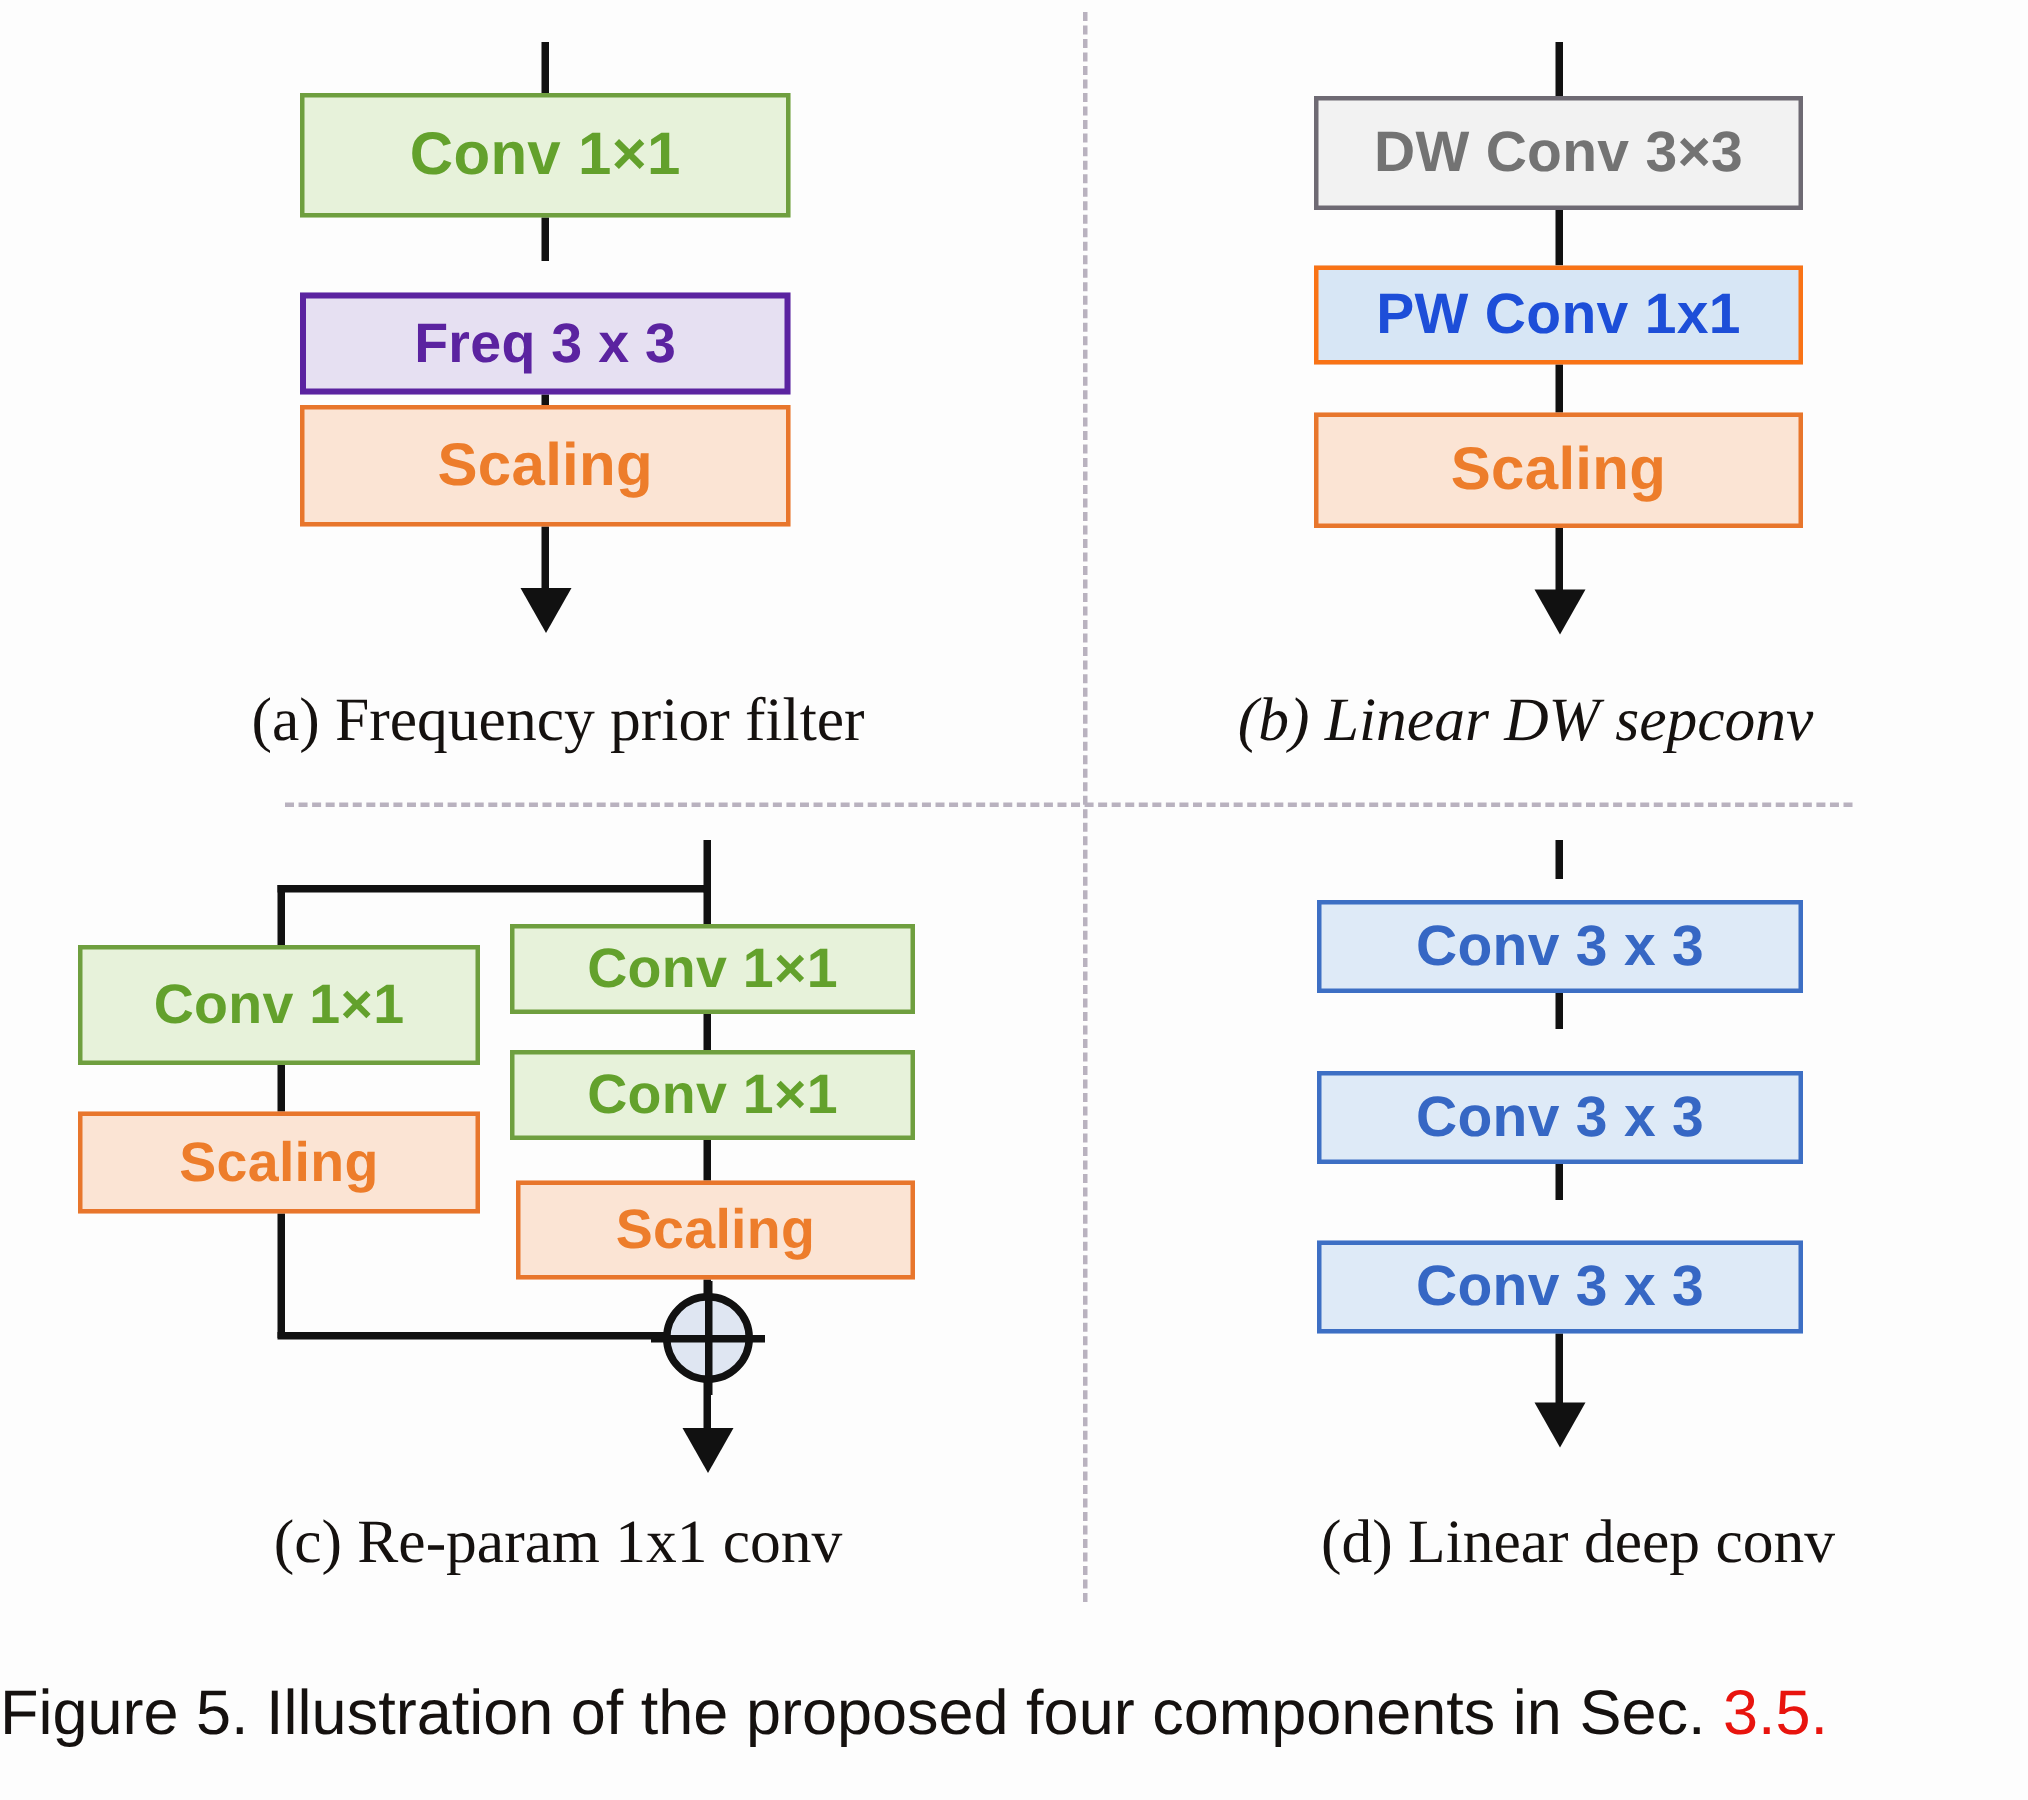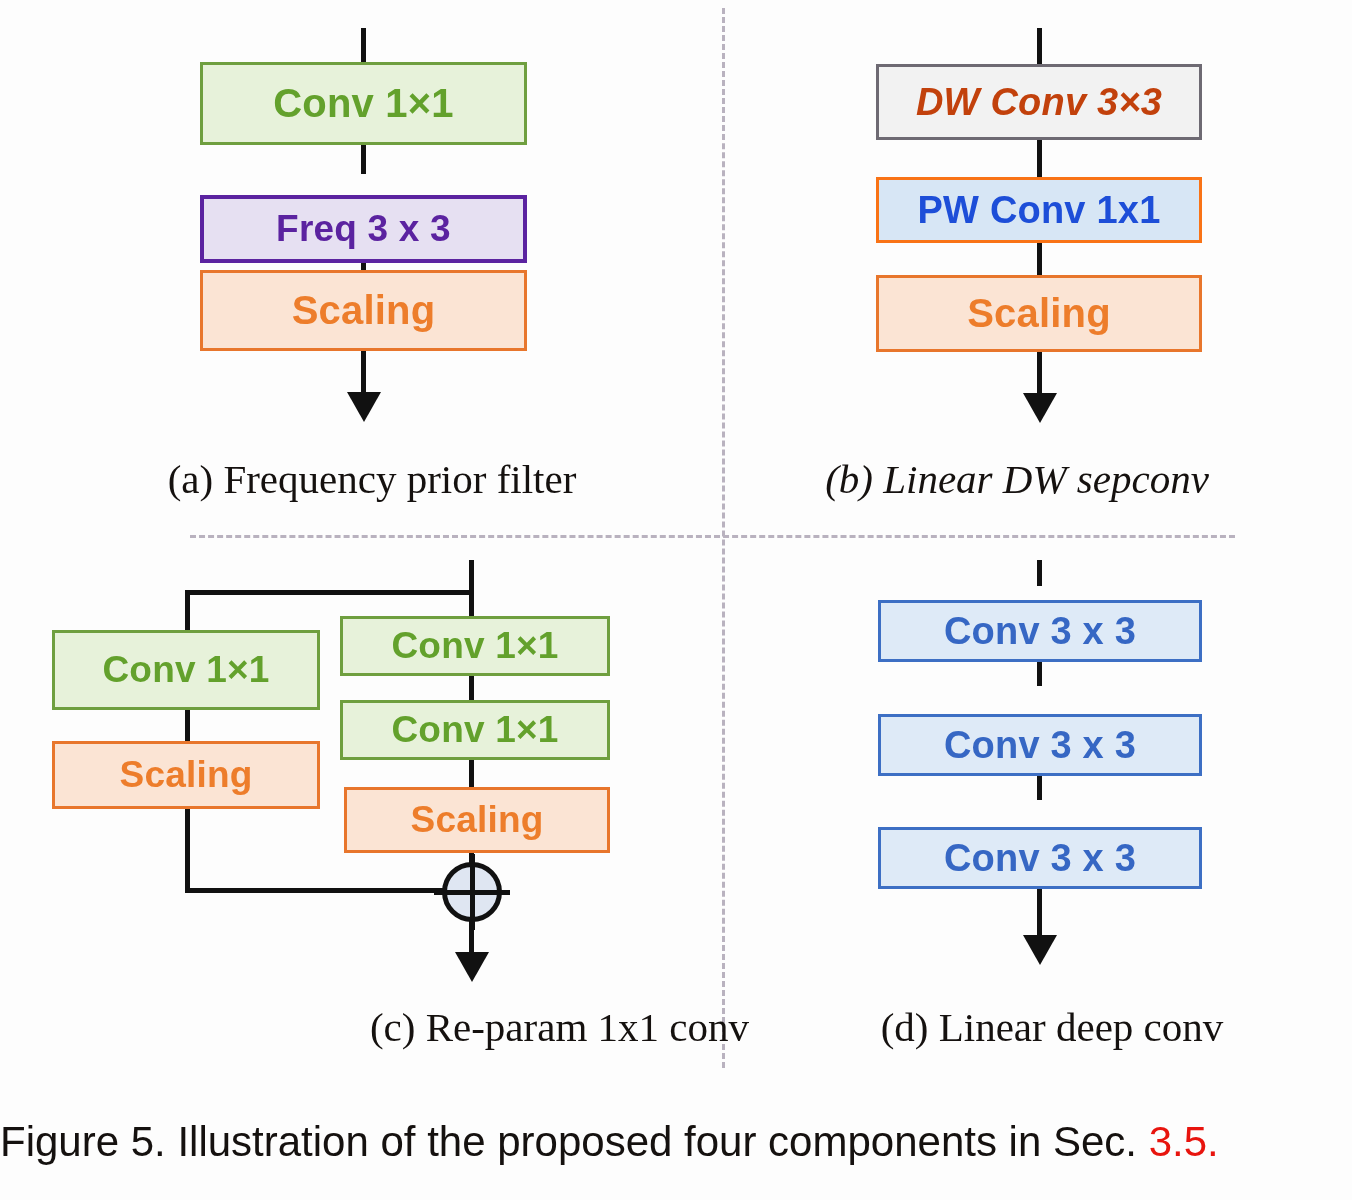--- a/index.html
+++ b/index.html
@@ -66,22 +66,21 @@
     margin-top: 23px;
   }
   .nbox.orange {
     background: #fbe4d4;
     border: 3px solid #e8762c;
     color: #ed7d2b;
   }
   .nbox.gray {
     background: #f2f2f2;
     border: 3px solid #6e6a73;
-    color: #c2410c;
-    font-style: italic;
+    color: #737373;
   }
   .nbox.bluedark {
     background: #d7e6f5;
     border: 3px solid #f97316;
     color: #1d4ed8;
   }
   .nbox.bluebright {
     background: #deeaf7;
     border: 3px solid #3d6fc4;
     color: #3667c4;
@@ -259,21 +258,21 @@
     <div class="vline" style="left:469px; top:851px; height:36px;"></div>
 
     <div class="plus-circle" style="left:442px; top:862px;">
       <div class="ph"></div>
       <div class="pv"></div>
     </div>
 
     <div class="vline" style="left:469px; top:920px; height:38px;"></div>
     <div class="arrowhead" style="left:455px; top:952px;"></div>
 
-    <div class="subcaption" style="left:16px; top:1003px; width:722px;text-align:right;">(c) Re-param 1x1 conv</div>
+    <div class="subcaption" style="left:0px; top:1003px; width:722px;">(c) Re-param 1x1 conv</div>
   </div>
 
   <div>
     <div class="vline" style="left:1037px; top:560px; height:26px;"></div>
 
     <div class="nbox bluebright" style="left:878px; top:586px; width:324px; height:62px; font-size:38px;">
       <span>Conv 3 x 3</span>
     </div>
 
     <div class="vline" style="left:1037px; top:646px; height:40px;"></div>

